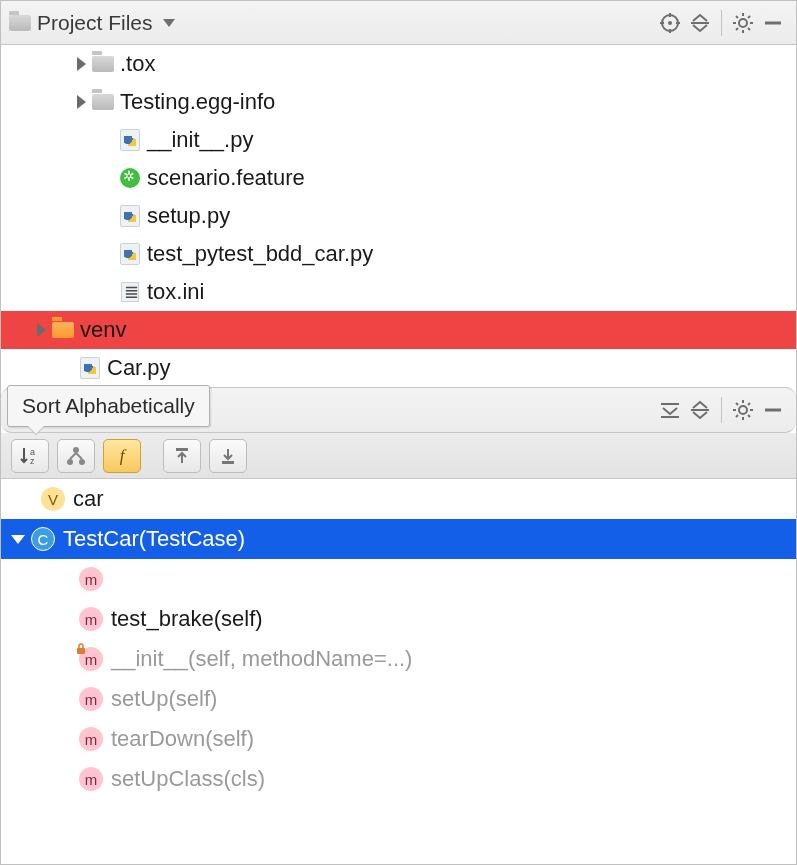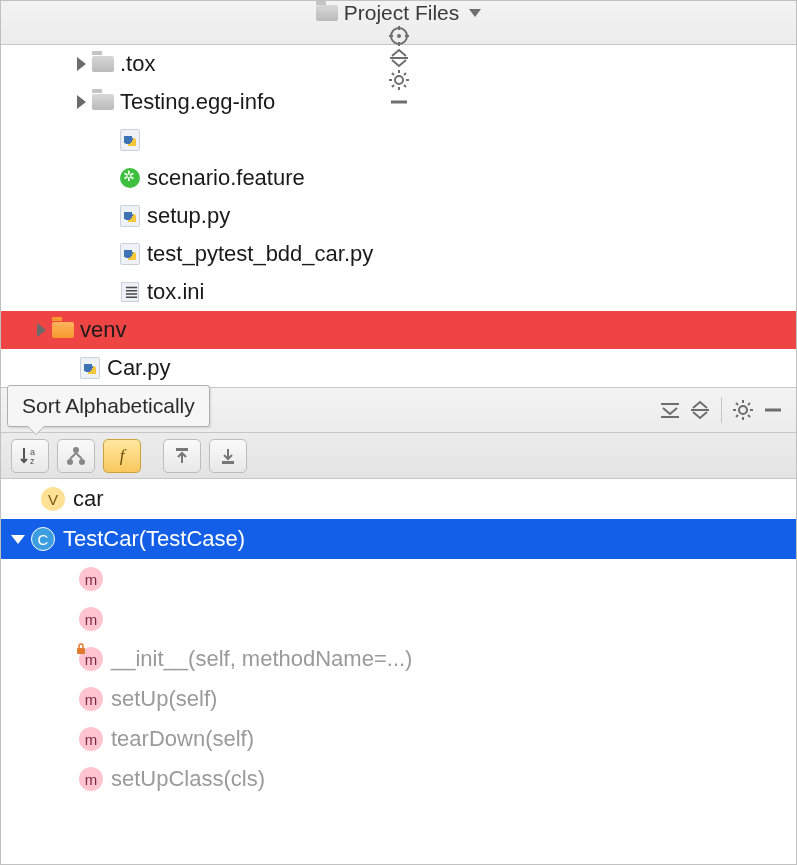--- a/index.html
+++ b/index.html
@@ -14,21 +14,20 @@
     border: 1px solid #c0c0c0;
   }
   
   .header {
     height: 44px;
     background: linear-gradient(#f3f3f3,#ececec);
     border-bottom: 1px solid #c7c7c7;
     display: flex;
     align-items: center;
     padding: 0 8px;
-    flex-direction: column;
   }
   .header-left { display: flex; align-items: center; gap: 6px; }
   .folder-icon {
     width: 22px; height: 16px;
     background: linear-gradient(#d8d8d8,#bababa);
     border-radius: 2px;
     position: relative;
   }
   .folder-icon::before {
     content:"";
@@ -96,20 +95,21 @@
 
   
   .mid-header {
     height: 46px;
     background: linear-gradient(#f3f3f3,#ececec);
     border-top:1px solid #c7c7c7;
     border-bottom:1px solid #c7c7c7;
     display:flex; align-items:center; justify-content:flex-end;
     padding:0 8px;
     position: relative;
+    border-radius: 11px;
   }
   
   .tooltip {
     position:absolute;
     top: -3px; left:6px;
     background:#f6f6f6;
     border:1px solid #b0b0b0;
     border-radius:3px;
     padding:8px 14px;
     font-size:21px;
@@ -232,20 +232,21 @@
       <span class="ico">
         <span class="ico-folder-grey"></span>
       </span>
       <span class="fname">Testing.egg-info</span>
     </div>
     <div class="row">
       <span class="ind" style="width: 118px;"></span>
       <span class="ico">
         <span class="ico-py"></span>
       </span>
+      <span class="fname">__init__.py</span>
     </div>
     <div class="row">
       <span class="ind" style="width: 118px;"></span>
       <span class="ico">
         <span class="ico-feature"></span>
       </span>
       <span class="fname">scenario.feature</span>
     </div>
     <div class="row">
       <span class="ind" style="width: 118px;"></span>
@@ -378,20 +379,21 @@
       <span class="ind" style="width: 78px;"></span>
       <span class="badge-wrap">
         <span class="badge m">m</span>
       </span>
     </div>
     <div class="srow">
       <span class="ind" style="width: 78px;"></span>
       <span class="badge-wrap">
         <span class="badge m">m</span>
       </span>
+      <span>test_brake(self)</span>
     </div>
     <div class="srow">
       <span class="ind" style="width: 78px;"></span>
       <span class="badge-wrap">
         <span class="badge m">m</span>
         <span>
           <svg width="12" height="12" style="position:absolute;left:-4px;top:-4px">
             <rect x="2" y="5" width="8" height="6" rx="1" fill="#e07a2e"></rect>
             <path d="M4 5 V3 a2 2 0 0 1 4 0 V5" fill="none" stroke="#e07a2e" stroke-width="1.5"></path>
           </svg>

